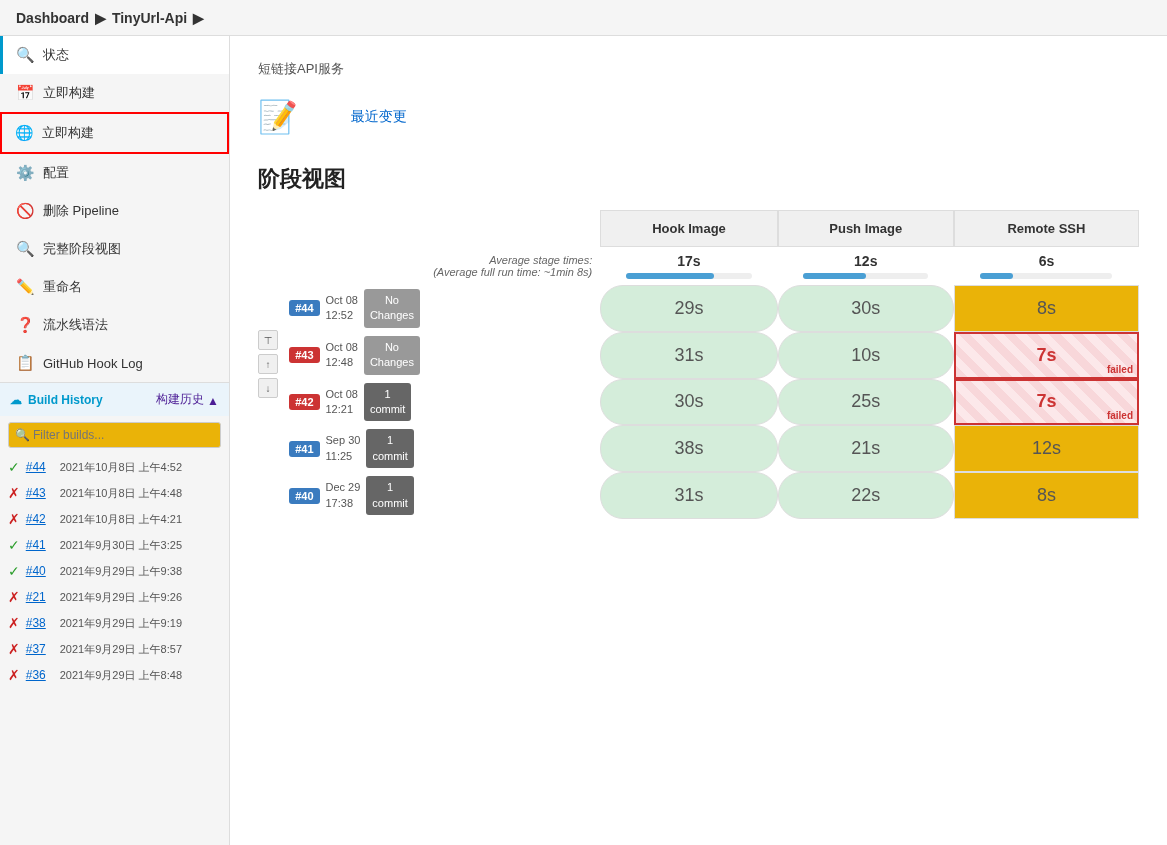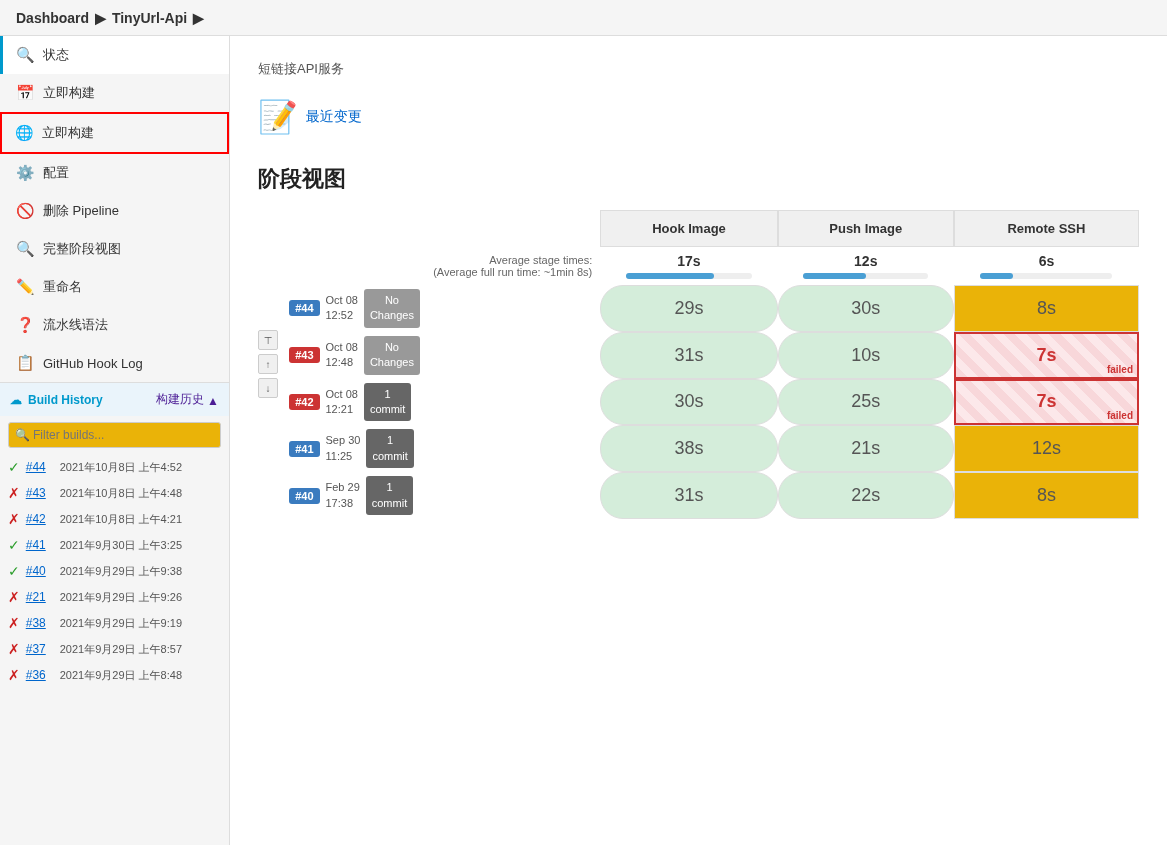--- a/index.html
+++ b/index.html
@@ -104,39 +104,39 @@
     .page-title { font-size: 24px; font-weight: bold; color: #222; margin-bottom: 4px; }
     .page-subtitle { font-size: 13px; color: #555; margin-bottom: 20px; }
 
     .recent-changes-link {
       display: flex;
       align-items: center;
       gap: 8px;
       margin-bottom: 28px;
     }
     .recent-changes-link .notebook-icon { font-size: 32px; }
-    .recent-changes-link a { color: #0066cc; text-decoration: none; font-size: 14px; }
+    .recent-changes-link a { color: #0066cc; text-decoration: none; font-size: 14px; margin-left: 45px; }
 
     .section-title { font-size: 22px; font-weight: bold; color: #222; margin-bottom: 16px; }
 
     
     .stage-table { width: 100%; border-collapse: separate; border-spacing: 0; }
     .stage-header-row th {
       background: #f0f0f0;
       padding: 10px 12px;
       text-align: center;
       font-weight: 600;
       font-size: 13px;
       color: #333;
       border: 1px solid #ddd;
     }
     .stage-header-row th:first-child { background: transparent; border: none; }
 
     .avg-row td { padding: 6px 10px; text-align: center; font-size: 12px; color: #555; }
-    .avg-row td:first-child { text-align: right; font-size: 11px; }
+    .avg-row td:first-child { text-align: right; font-size: 11px; font-style: italic; }
     .avg-time { font-size: 14px; font-weight: bold; color: #333; display: block; margin-bottom: 4px; }
     .avg-bar-container { height: 6px; background: #eee; border-radius: 3px; margin: 0 auto; width: 80%; }
     .avg-bar { height: 6px; border-radius: 3px; }
     .avg-bar.blue { background: #4a9fd4; }
 
     .build-row td { padding: 0; vertical-align: middle; }
     .build-badge {
       border-radius: 3px;
       padding: 2px 6px;
       font-size: 11px;
@@ -457,21 +457,21 @@
             <td class="stage-cell green">38s</td>
             <td class="stage-cell green">21s</td>
             <td class="stage-cell light-green">12s</td>
           </tr>
 
           <tr class="build-row">
             <td style="padding:4px;">
               <div style="display:flex;align-items:center;gap:6px;">
                 <span class="build-badge blue">#40</span>
                 <div>
-                  <div class="build-info-text">Feb 29</div>
+                  <div class="build-info-text">Dec 29</div>
                   <div class="build-info-text">17:38</div>
                 </div>
                 <div class="changes-badge commit-badge" style="white-space:pre-line;font-size:11px;">1
 commit</div>
               </div>
             </td>
             <td class="stage-cell green">31s</td>
             <td class="stage-cell green">22s</td>
             <td class="stage-cell light-green">8s</td>
           </tr>

